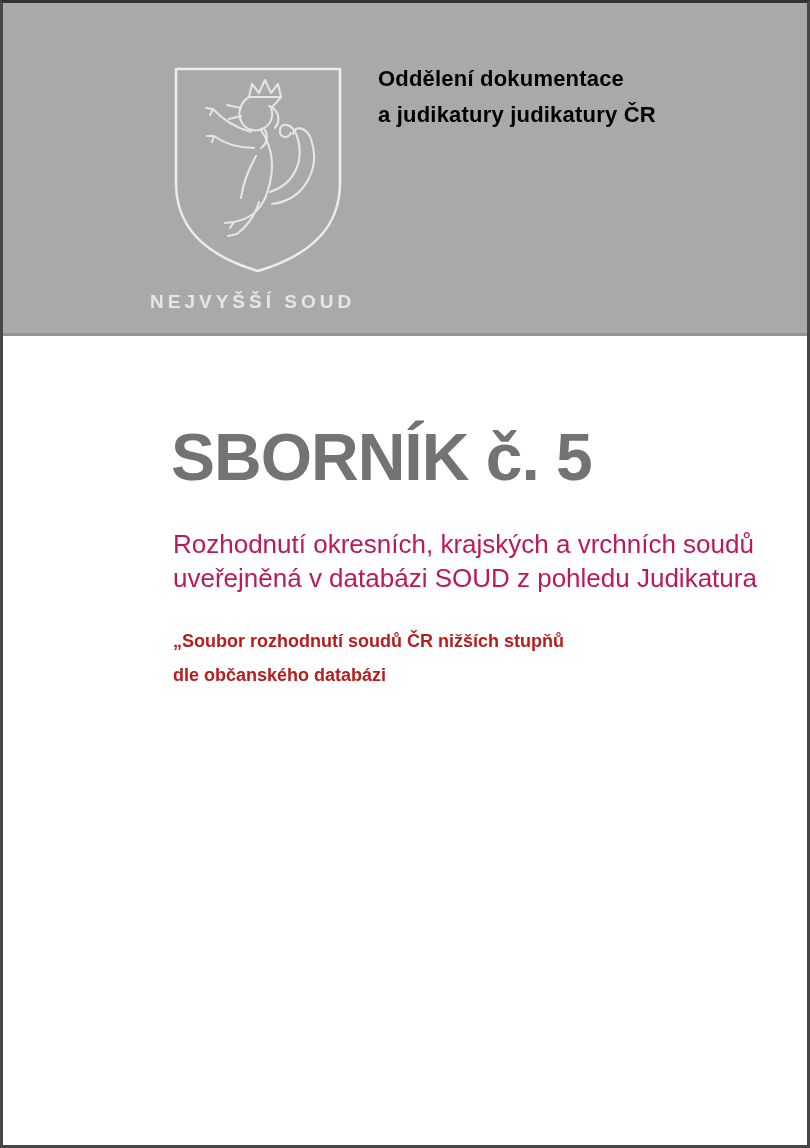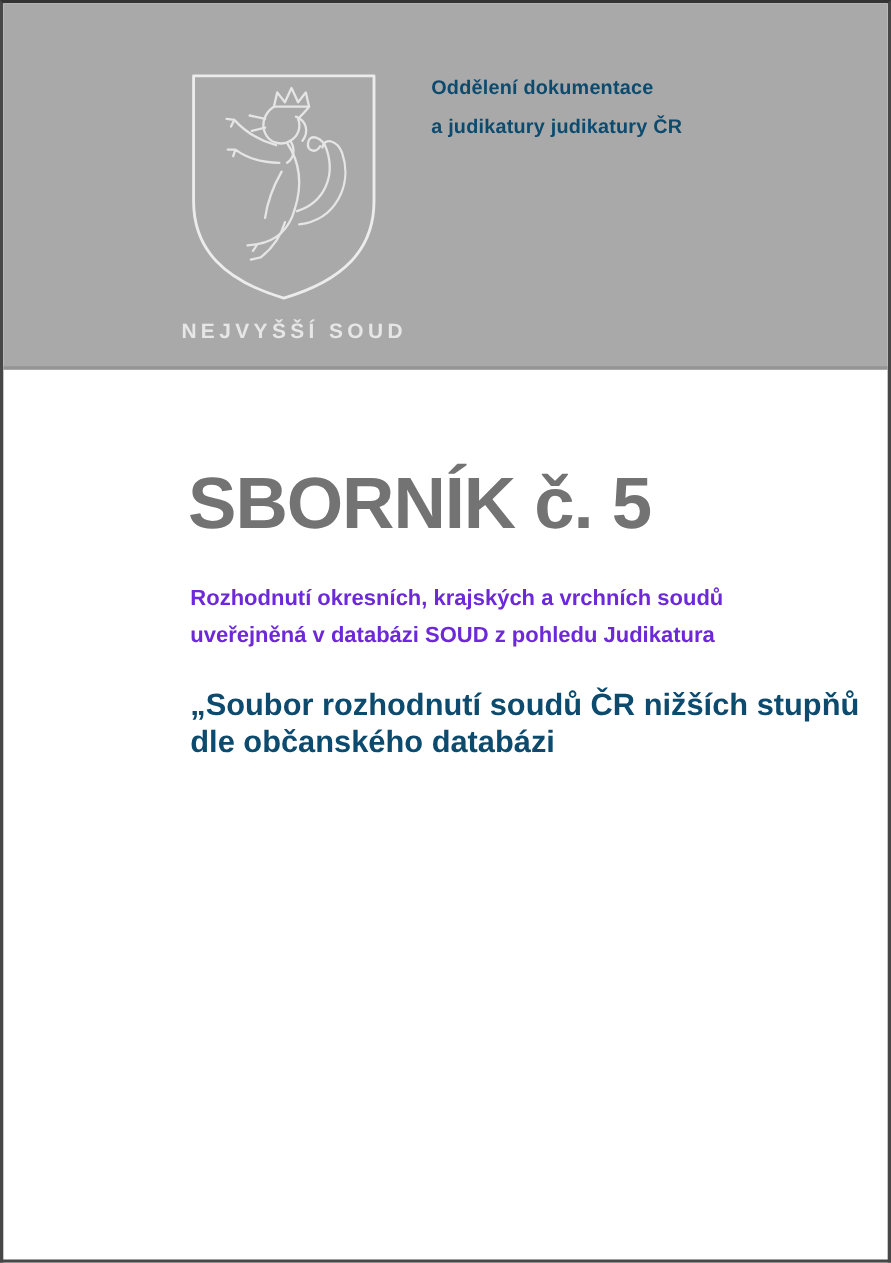--- a/index.html
+++ b/index.html
@@ -22,41 +22,41 @@
     position: absolute;
     left: 0;
     top: 0;
     width: 100%;
     height: 330px;
     background: #a9a9a9;
     border-bottom: 3px solid #949494;
   }
   .department {
     position: absolute;
-    left: 389px;
+    left: 375px;
     top: 58px;
-    color: #0c4a6e;
-    font-size: 18px;
+    color: #000000;
+    font-size: 22px;
     font-weight: 600;
     line-height: 36px;
     letter-spacing: 0.2px;
   }
   .emblem {
     position: absolute;
     left: 168px;
     top: 60px;
     width: 174px;
     height: 214px;
   }
   .court-name {
     position: absolute;
     left: 147px;
     top: 288px;
     width: 220px;
-    text-align: right;
+    text-align: left;
     color: #ededed;
     font-size: 19px;
     font-weight: 600;
     letter-spacing: 4px;
     opacity: 0.9;
     white-space: nowrap;
   }
   .cover-title {
     position: absolute;
     left: 168px;
@@ -65,32 +65,32 @@
     font-weight: 700;
     letter-spacing: -1px;
     color: #737373;
     line-height: 72px;
     white-space: nowrap;
   }
   .subtitle {
     position: absolute;
     left: 170px;
     top: 524px;
-    font-size: 20px;
-    font-weight: 700;
-    color: #6d28d9;
+    font-size: 26px;
+    font-weight: 400;
+    color: #be185d;
     line-height: 34px;
   }
   .quote {
     position: absolute;
     left: 170px;
     top: 621px;
-    font-size: 28px;
+    font-size: 18px;
     font-weight: 700;
-    color: #0c4a6e;
+    color: #b91c1c;
     line-height: 34px;
   }
   .line { display: block; }
 </style>
 </head>
 <body>
 
 <div class="page">
 
   <div class="header-band">

